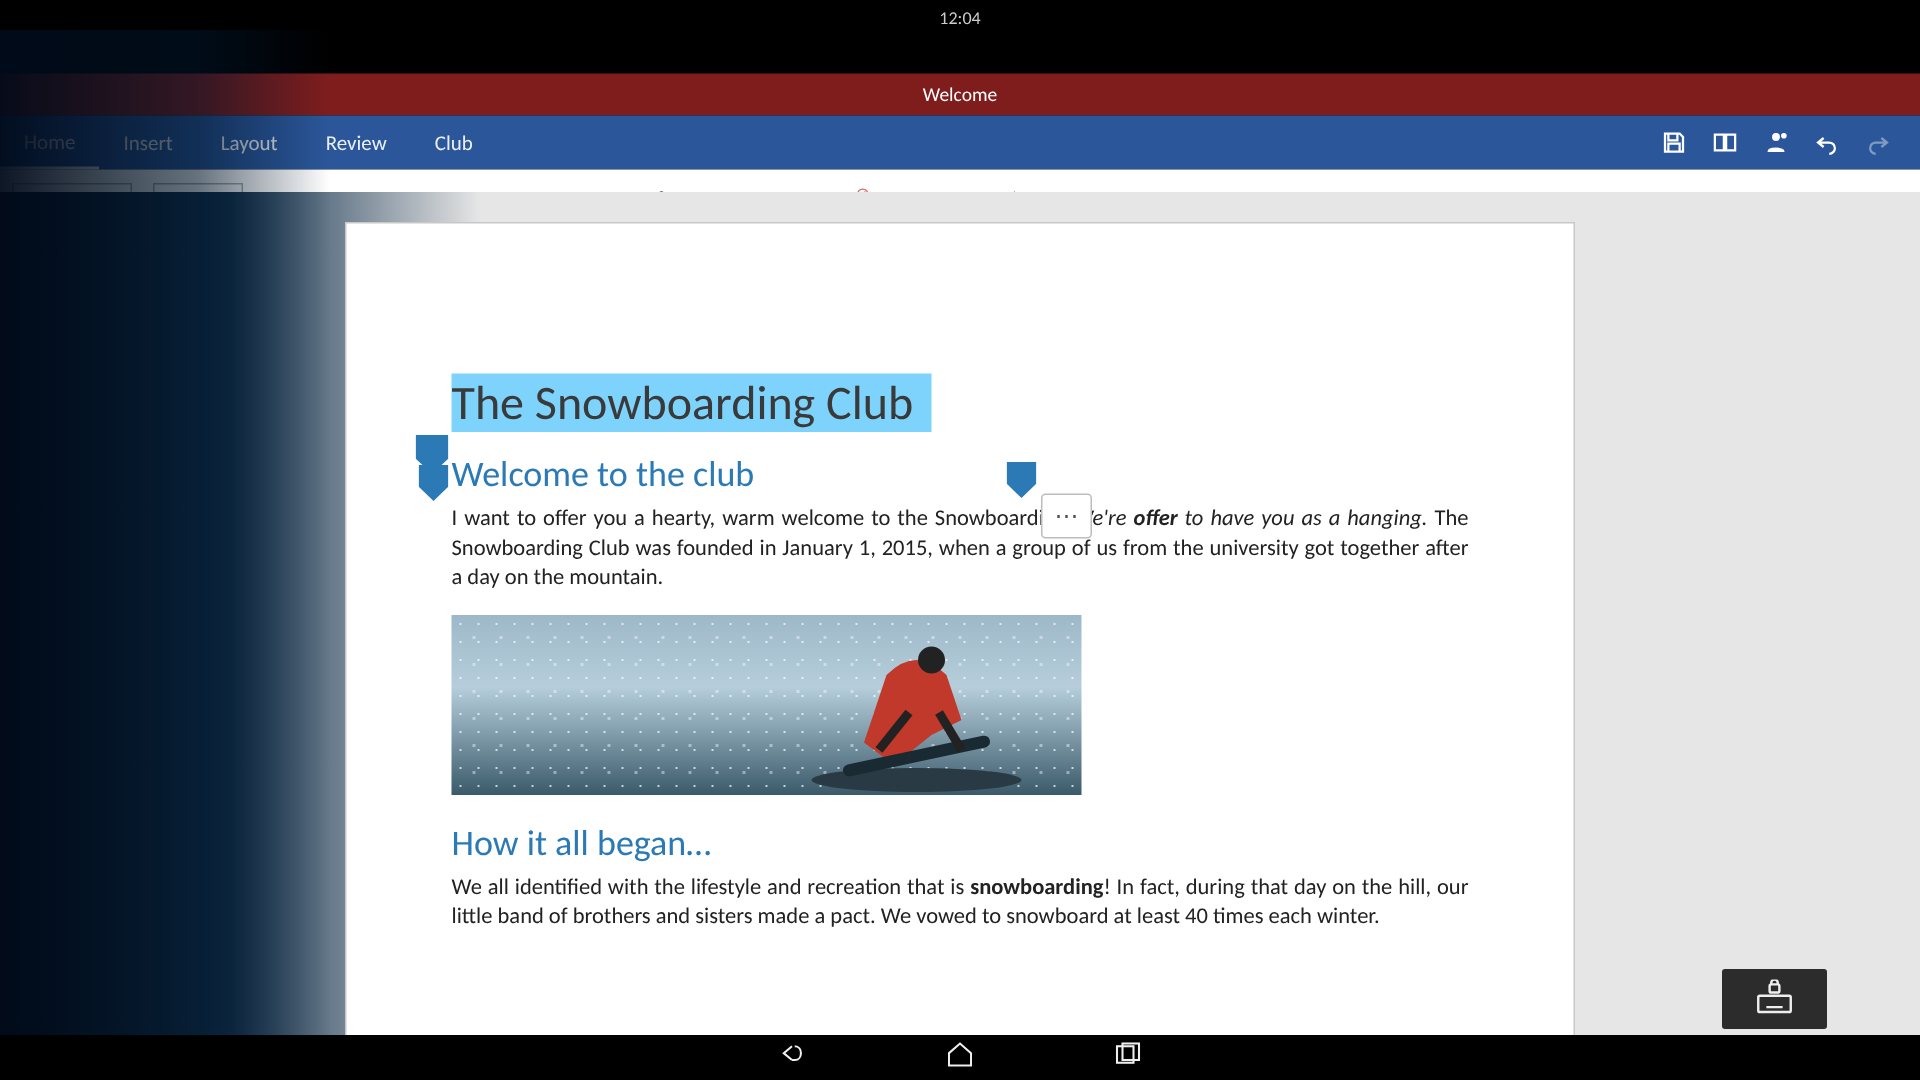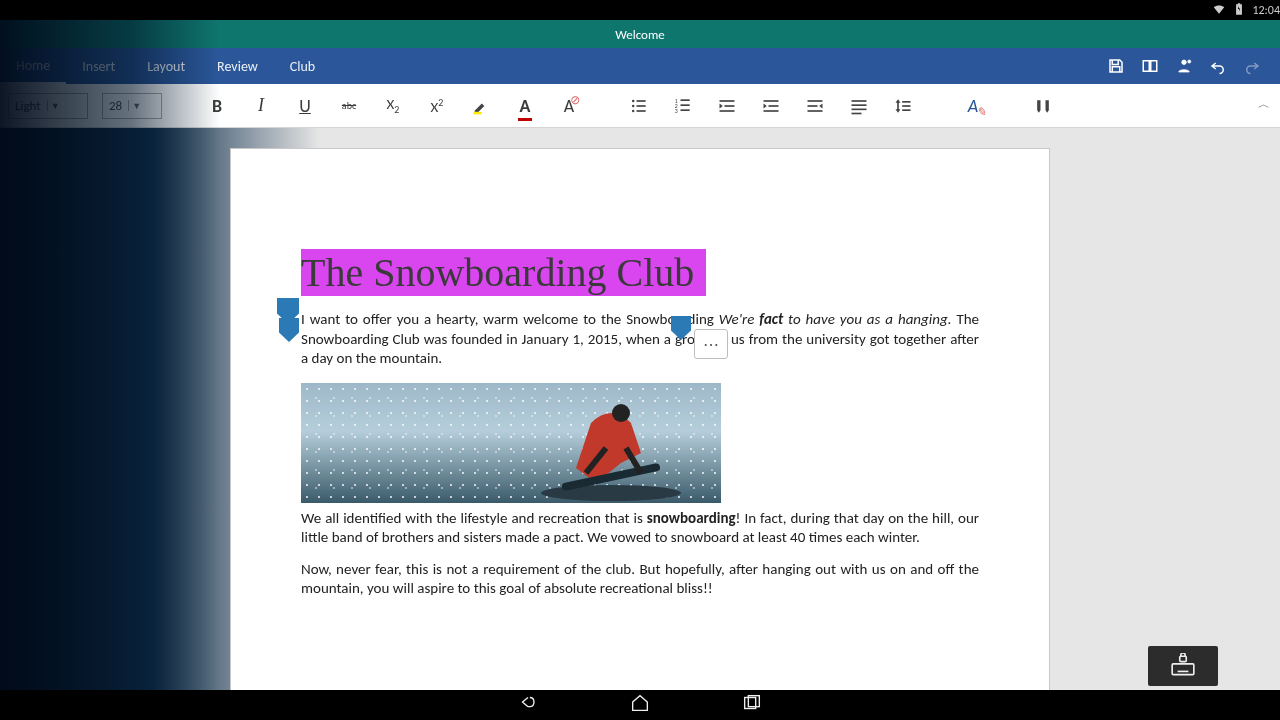--- a/index.html
+++ b/index.html
@@ -10,27 +10,27 @@
     overflow: hidden;
     position: relative;
   }
   .device {
     position:absolute; left:0; top:0; width:1280px; height:720px;
     background:#000;
   }
   
   .status-bar {
     height:20px; background:#000; color:#ccc; font-size:12px;
-    display:flex; justify-content:flex-end; align-items:center; padding:0 0; gap:6px;
+    display:flex; justify-content:flex-end; align-items:center; padding:0 10px; gap:6px;flex-direction:column;
   }
   .status-bar svg { width:14px; height:14px; fill:#ccc; }
   
   .titlebar {
-    height:28px; background:#0f766e; color:#fff; display:flex;
-    align-items:center; justify-content:center; font-size:13px;
+    height:28px; background:#7f1d1d; color:#fff; display:flex;
+    align-items:center; justify-content:center; font-size:13px;margin-top:29px;
   }
   
   .ribbon-tabs {
     height:36px; background:#2b579a; display:flex; align-items:stretch;
     color:#fff; font-size:14px; padding:0 0px;
   }
   .ribbon-tabs .tab {
     padding:0 16px; display:flex; align-items:center; cursor:pointer;justify-content:flex-end;
   }
   .ribbon-tabs .tab.active {
@@ -66,24 +66,23 @@
     position:absolute; left:0; right:0; top:128px; bottom:30px;
     background:linear-gradient(90deg, #0a1a2a 0%, #12314d 12%, #e6e6e6 25%, #e6e6e6 100%);
     overflow:hidden;
   }
   .page {
     position:absolute; left:230px; top:20px; width:820px; height:1000px;
     background:#fff; border:1px solid #c8c8c8;
     padding:100px 70px 40px 70px;
   }
   .doc-title {
-    font-size:40px; font-weight:300; color:#3a3a3a;
-    display:inline-block; background:#d946ef; padding:0 12px 0 0;
+    font-size:32px; font-weight:300; color:#3a3a3a;
+    display:inline-block; background:#7dd3fc; padding:0 12px 0 0;
     position:relative;
-    font-family:Liberation Serif, serif;
   }
   .sel-handle {
     position:absolute; width:22px; height:26px; background:#2b7ab5;
   }
   .sel-handle.left { left:-24px; bottom:-28px; clip-path: polygon(0 0, 100% 0, 100% 60%, 50% 100%, 0 60%); }
   .subhead {
     margin-top:14px; font-size:24px; font-weight:400; color:#2b7ab5;
     position:relative;
   }
   .subhead .handle {
@@ -315,43 +314,44 @@
   </div>
 
   <div class="doc-wrap">
     <div class="page">
       <span class="doc-title">
         <span>The Snowboarding Club</span>
         <span class="sel-handle left"></span>
       </span>
       <div class="subhead">
         <span class="handle l"></span>
+        <span>Welcome to the club</span>
         <span class="handle r"></span>
       </div>
       <p class="body-p">
         <span>I want to offer you a hearty, warm welcome to the Snowboarding </span>
-        <span class="italic">We're </span><span class="italic bold">fact</span><span class="italic"> to have you as a hanging.</span>
+        <span class="italic">We're </span><span class="italic bold">offer</span><span class="italic"> to have you as a hanging.</span>
         <span> The Snowboarding Club was founded in January 1, 2015, when a group of us from the university got together after a day on the mountain.</span>
       </p>
       <div class="img-block">
         <div class="snow"></div>
         <svg class="skier" viewBox="0 0 180 110">
           <ellipse cx="90" cy="100" rx="70" ry="8" fill="#2a3a44"></ellipse>
           <path d="M70 30 q20 -20 40 0 l10 30 -20 10 -25 20 -20 -15 z" fill="#c0392b"></path>
           <circle cx="100" cy="20" r="9" fill="#222"></circle>
           <rect x="40" y="80" width="100" height="8" rx="4" fill="#1a2a33" transform="rotate(-12 90 84)"></rect>
           <path d="M85 55 l-20 25" stroke="#222" stroke-width="6"></path>
           <path d="M105 55 l15 25" stroke="#222" stroke-width="6"></path>
         </svg>
       </div>
+      <div class="subhead" style="margin-top:18px">
+        <span>How it all began…</span>
+      </div>
       <p class="body-p">
         <span>We all identified with the lifestyle and recreation that is </span><span class="bold">snowboarding</span><span>! In fact, during that day on the hill, our little band of brothers and sisters made a pact. We vowed to snowboard at least 40 times each winter.</span>
-      </p>
-      <p class="body-p" style="margin-top:12px">
-        <span>Now, never fear, this is not a requirement of the club. But hopefully, after hanging out with us on and off the mountain, you will aspire to this goal of absolute recreational bliss!!</span>
       </p>
       
     </div>
   </div>
 
   <div class="context-float">
     <span>⋯</span>
   </div>
 
   <div class="left-shadow"></div>

